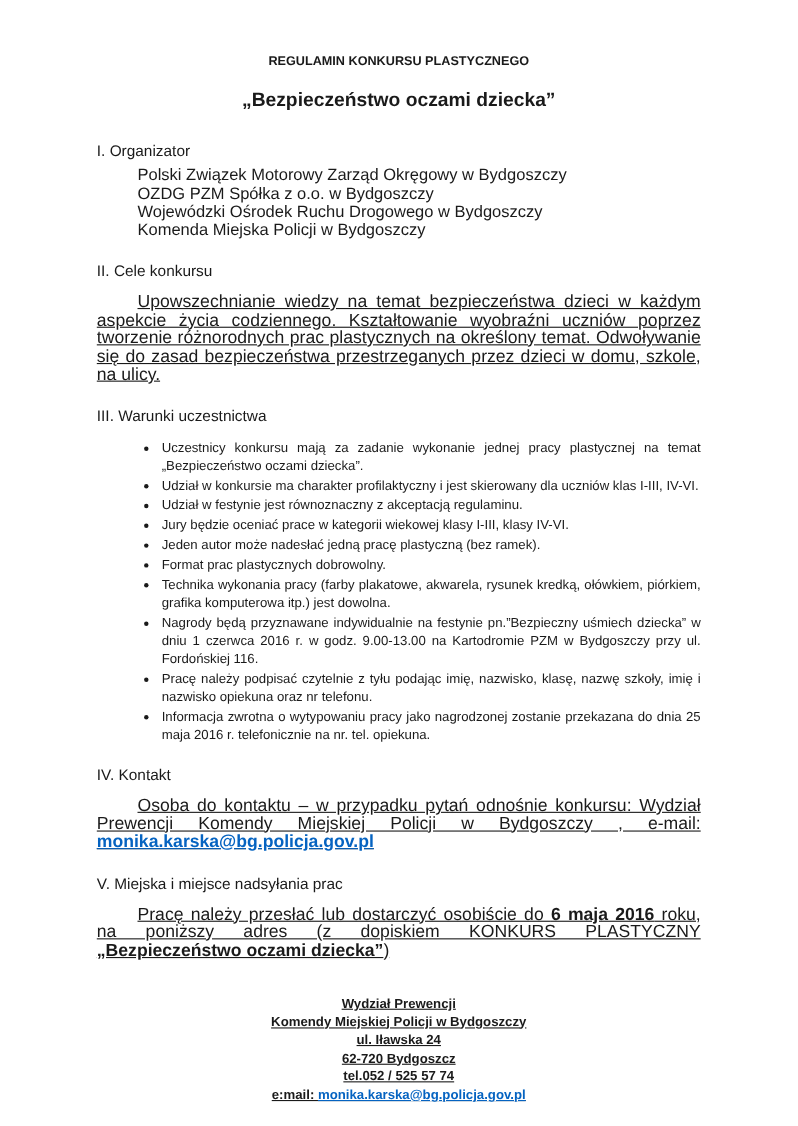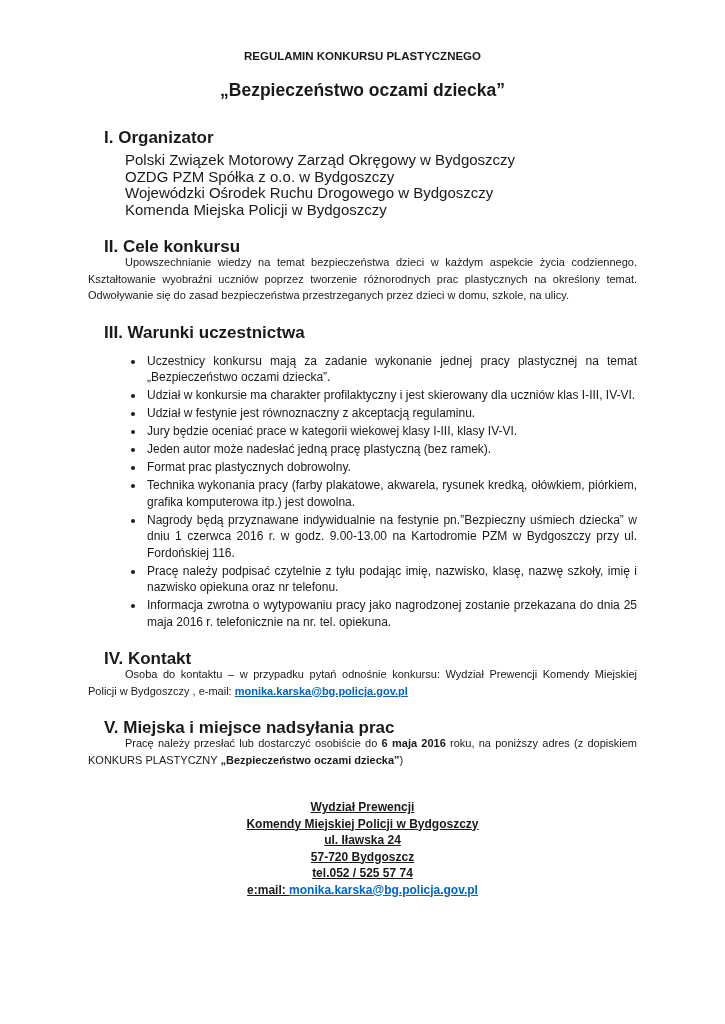--- a/index.html
+++ b/index.html
@@ -27,40 +27,41 @@
     line-height: 15px;
   }
   .doc-title {
     text-align: center;
     font-weight: bold;
     font-size: 17.5px;
     line-height: 22px;
     margin-top: 15px;
   }
   .heading {
-    font-weight: bold;
-    font-size: 17px;
+    font-weight: normal;
+    font-size: 14px;
     line-height: 15px;
     margin-top: 21px;
-    margin-left: 16px;
   }
   .heading.first {
     margin-top: 29px;
   }
   .org-list {
     margin-top: 7px;
     margin-left: 37px;
     font-size: 15px;
     line-height: 16.5px;
   }
   .para {
-    font-size: 11px;
+    margin-top: 13px;
+    font-size: 16px;
     line-height: 16.5px;
     text-align: justify;
     text-indent: 37px;
+    text-decoration: underline;
   }
   ul.bullets {
     margin: 13px 0 0 0;
     padding-left: 57px;
     font-size: 12px;
     line-height: 16.5px;
   }
   ul.bullets li {
     text-align: justify;
     padding-left: 2px;
@@ -119,18 +120,18 @@
   <div class="heading">IV. Kontakt</div>
   <div class="para"><span>Osoba do kontaktu – w przypadku pytań odnośnie konkursu: Wydział Prewencji Komendy Miejskiej Policji w Bydgoszczy , e-mail: </span><a class="link">monika.karska@bg.policja.gov.pl</a></div>
 
   <div class="heading">V. Miejska i miejsce nadsyłania prac</div>
   <div class="para"><span>Pracę należy przesłać lub dostarczyć osobiście do </span><span class="bold">6 maja 2016</span><span> roku, na poniższy adres (z dopiskiem KONKURS PLASTYCZNY </span><span class="bold">„Bezpieczeństwo oczami dziecka”</span><span>)</span></div>
 
   <div class="footer">
     <div>Wydział Prewencji</div>
     <div>Komendy Miejskiej Policji w Bydgoszczy</div>
     <div>ul. Iławska 24</div>
-    <div>57-720 Bydgoszcz</div>
+    <div>62-720 Bydgoszcz</div>
     <div>tel.052 / 525 57 74</div>
     <div><span>e:mail: </span><a class="link">monika.karska@bg.policja.gov.pl</a></div>
   </div>
 
 </div>
 
 </body></html>

